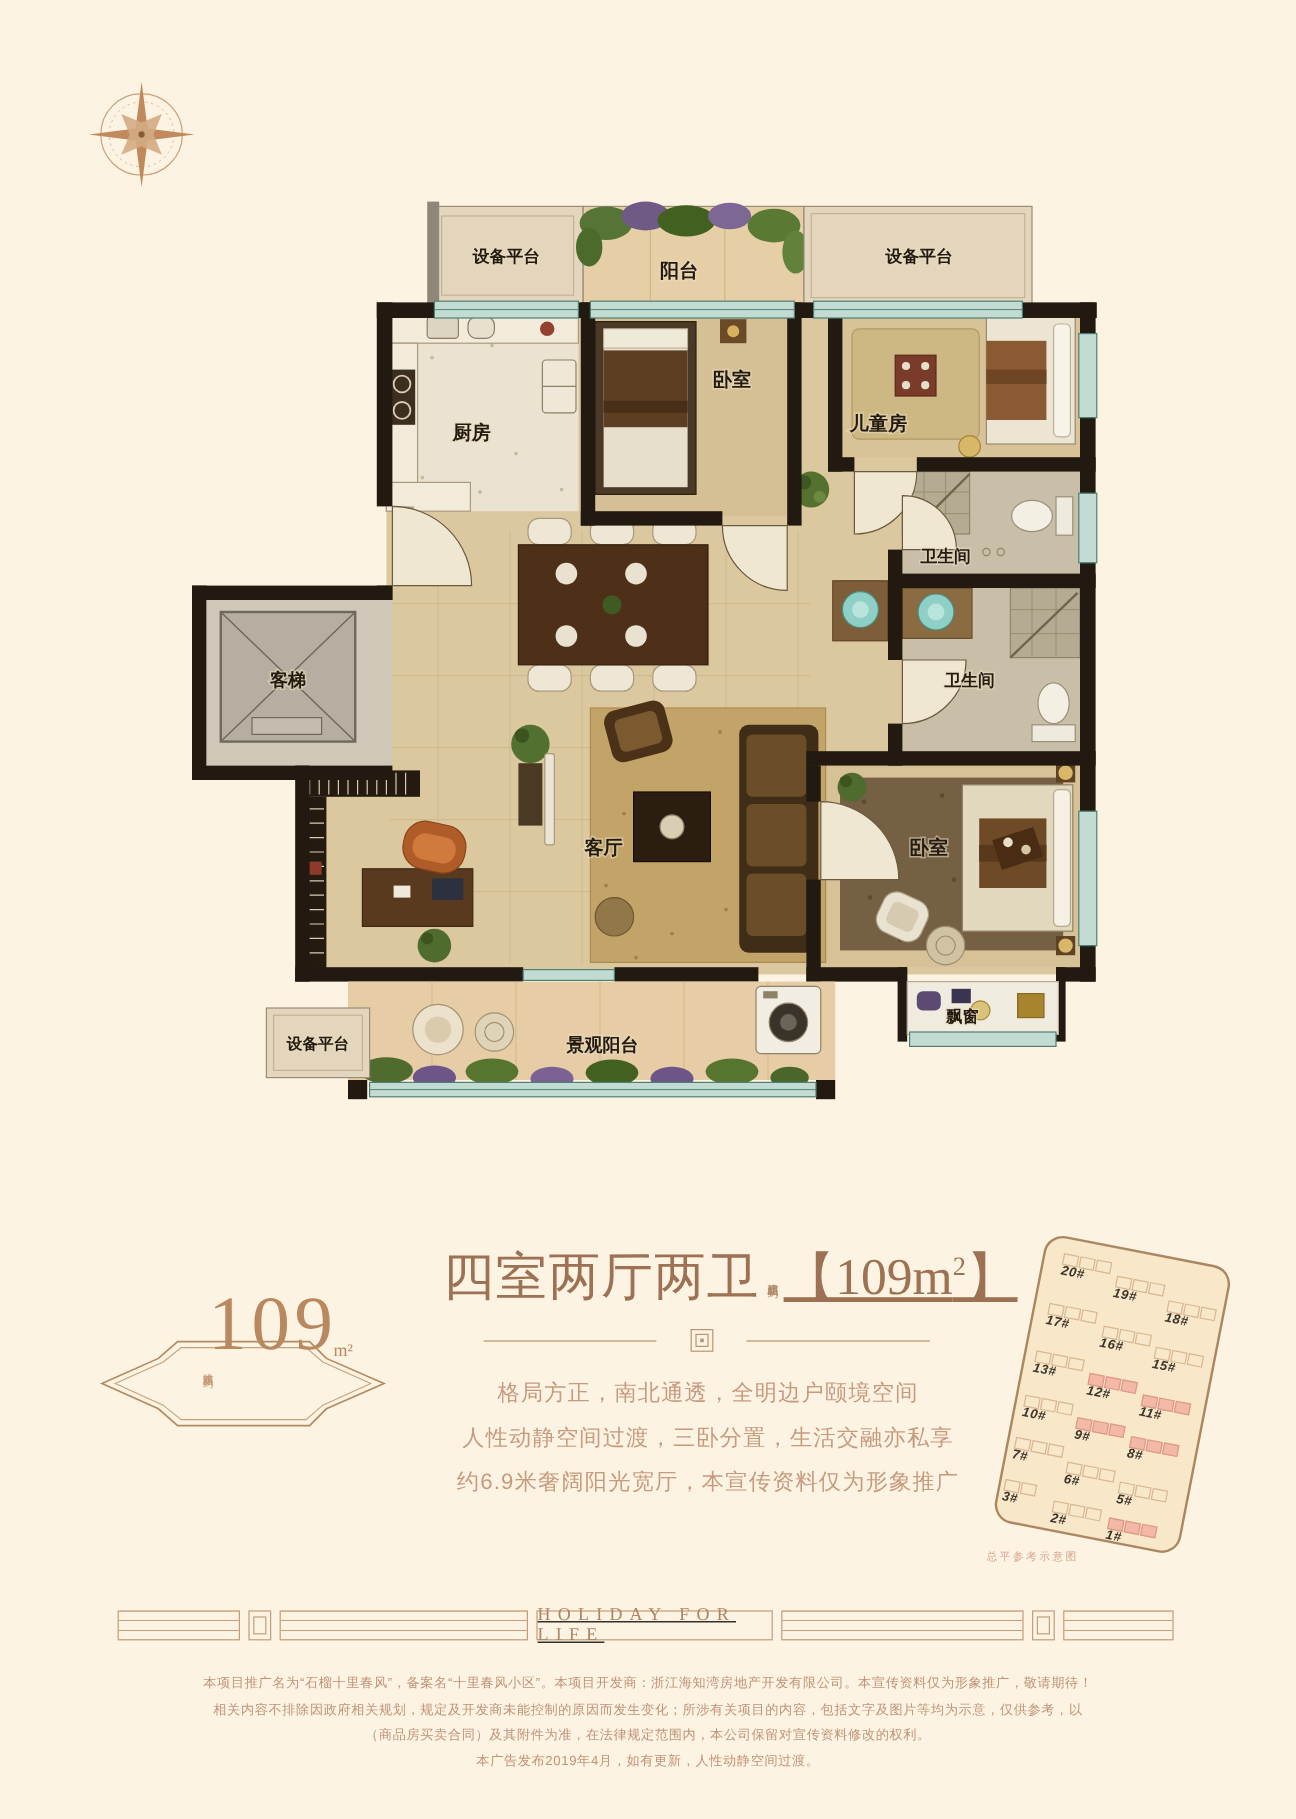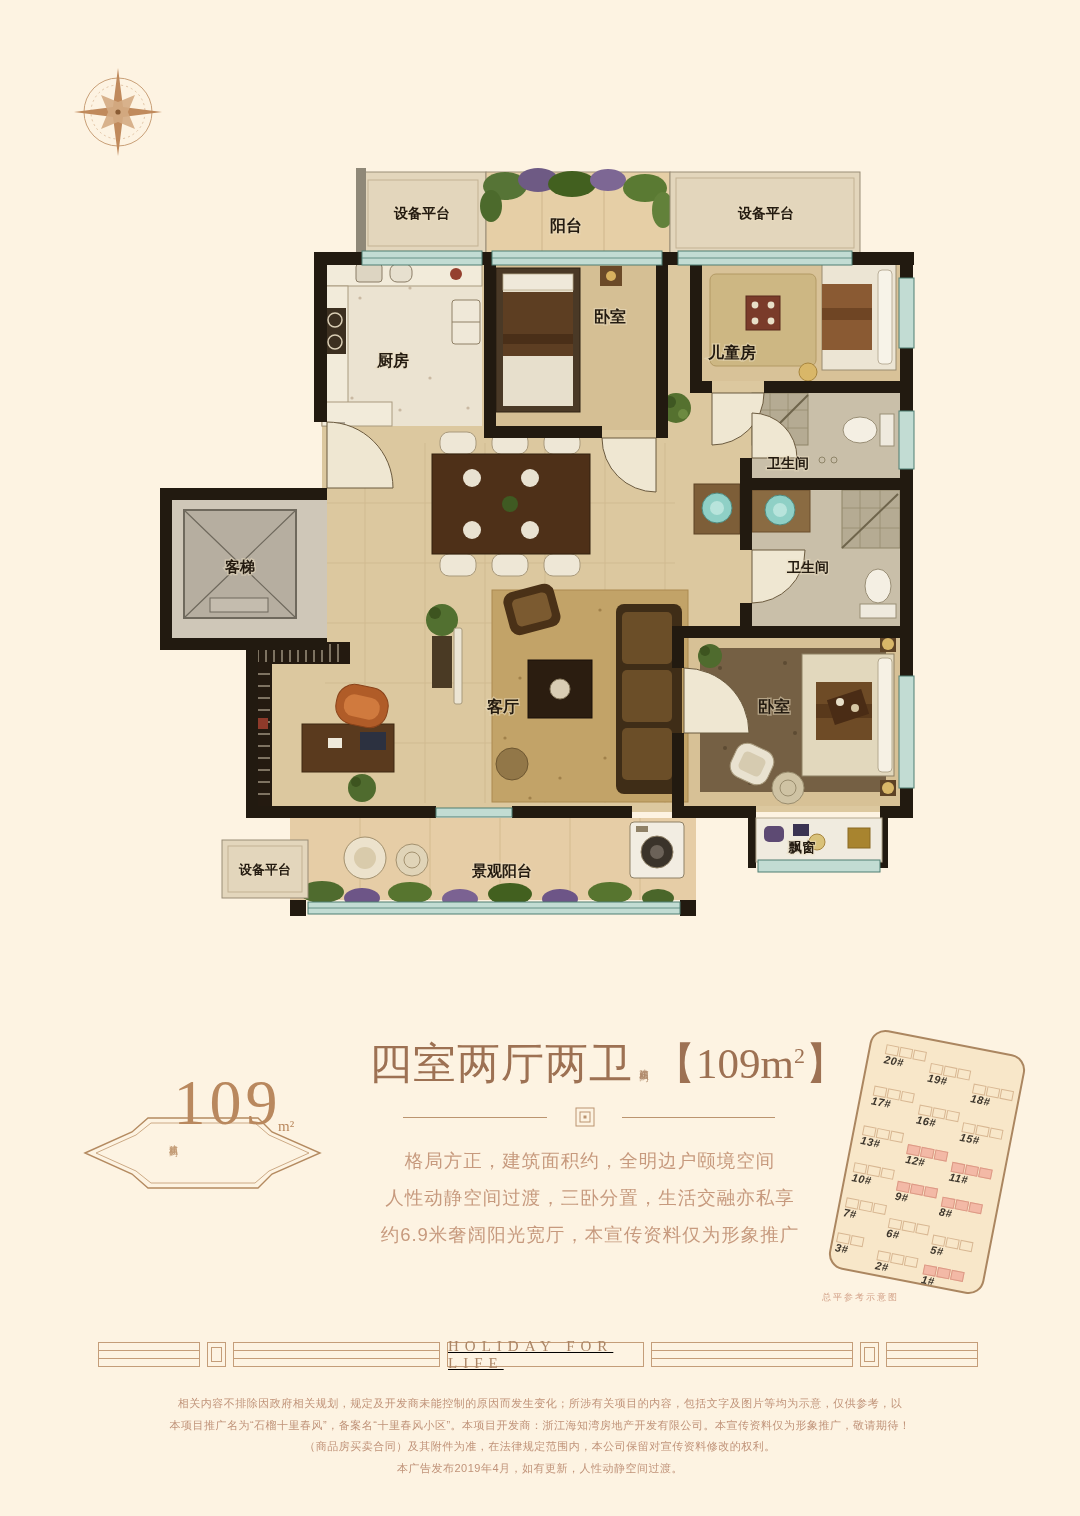--- a/index.html
+++ b/index.html
@@ -18,21 +18,21 @@
              font:400 64px "Liberation Serif","DejaVu Serif",serif;color:#b9885e;letter-spacing:4px;}
   .badge-m2{position:absolute;left:198px;top:46px;font:400 15px "Liberation Serif",serif;color:#b9885e;}
   .badge-vert{position:absolute;left:88px;top:66px;writing-mode:vertical-rl;font-size:8.5px;
               letter-spacing:1px;color:#c29a74;}
   .badge-name{position:absolute;left:30px;top:70px;width:245px;text-align:center;
               font:400 26px "Liberation Serif","DejaVu Serif",serif;color:#b9885e;letter-spacing:9px;}
   
   .title-row{position:absolute;left:358px;top:1035px;display:flex;align-items:center;color:#9d7153;}
   .t-main{font:500 43px "Liberation Serif","DejaVu Serif",serif;letter-spacing:1px;margin-left:11px;}
   .t-note{writing-mode:vertical-rl;font-size:9px;color:#b08a6c;margin:0 3px 0 4px;letter-spacing:1px;}
-  .t-area{font:500 43px "Liberation Serif","DejaVu Serif",serif;}
+  .t-area{font:500 43px "Liberation Serif","DejaVu Serif",serif;text-decoration:underline;}
   .t-area sup{font-size:22px;}
   .title-divider{position:absolute;left:403px;top:1107px;width:372px;height:20px;
                  display:flex;align-items:center;}
   .tdline{height:1px;background:#bb9470;}
   
   .paragraph{position:absolute;left:100px;top:1142px;width:980px;text-align:center;
              font-size:18.5px;line-height:37px;color:#c79a7e;letter-spacing:1px;}
   
   .siteplan{position:absolute;left:848px;top:1040px;width:154px;height:240px;
             transform:rotate(11deg);border:2px solid #ab8660;border-radius:16px;background:#f8e7c9;}
@@ -419,21 +419,21 @@
   <svg width="20" height="20" viewBox="0 0 20 20">
     <rect x="1" y="1" width="18" height="18" fill="none" stroke="#bb9470"></rect>
     <rect x="5" y="5" width="10" height="10" fill="none" stroke="#bb9470"></rect>
     <rect x="8.5" y="8.5" width="3" height="3" fill="#bb9470"></rect>
   </svg>
   <div style="flex:1"></div>
   <div class="tdline" style="width:153px"></div>
 </div>
 
 <div class="paragraph">
-  <div>格局方正，建筑面积约，全明边户颐境空间</div>
+  <div>格局方正，南北通透，全明边户颐境空间</div>
   <div>人性动静空间过渡，三卧分置，生活交融亦私享</div>
   <div>约6.9米奢阔阳光宽厅，本宣传资料仅为形象推广</div>
 </div>
 
 <div class="siteplan">
   <div class="bldg" style="left:10%;top:5%">
       <div class="units">
         <span></span>
         <span></span>
         <span></span>
@@ -592,17 +592,17 @@
   <div class="bar" style="width:200px"></div>
   <div class="gap"></div>
   <div class="orn-sq">
       <i></i>
     </div>
   <div class="gap"></div>
   <div class="bar" style="width:90px"></div>
 </div>
 
 <div class="disclaimer">
+  <div>本项目推广名为“石榴十里春风”，备案名“十里春风小区”。本项目开发商：浙江海知湾房地产开发有限公司。本宣传资料仅为形象推广，敬请期待！</div>
   <div>相关内容不排除因政府相关规划，规定及开发商未能控制的原因而发生变化；所涉有关项目的内容，包括文字及图片等均为示意，仅供参考，以</div>
-  <div>本项目推广名为“石榴十里春风”，备案名“十里春风小区”。本项目开发商：浙江海知湾房地产开发有限公司。本宣传资料仅为形象推广，敬请期待！</div>
   <div>（商品房买卖合同）及其附件为准，在法律规定范围内，本公司保留对宣传资料修改的权利。</div>
   <div>本广告发布2019年4月，如有更新，人性动静空间过渡。</div>
 </div>
 
 </body></html>

